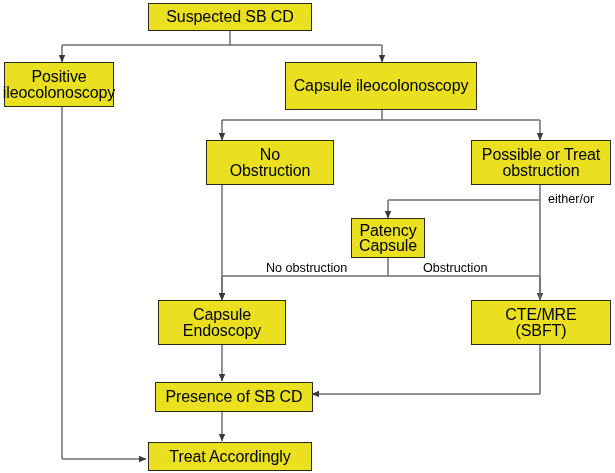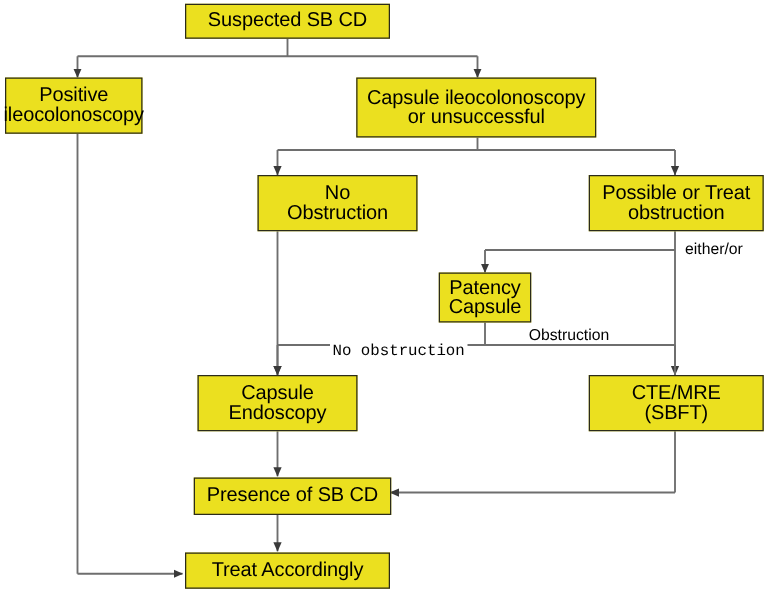--- a/index.html
+++ b/index.html
@@ -103,21 +103,20 @@
   <div class="node" style="left:4px; top:62px; width:110px; height:45px;">
     <span class="txt">
       <span>Positive</span><br>
       <span>ileocolonoscopy</span>
     </span>
   </div>
 
   <div class="node" style="left:285px; top:62px; width:192px; height:48px;">
     <span class="txt">
       <span>Capsule ileocolonoscopy</span><br>
-      <span>or unsuccessful</span>
     </span>
   </div>
 
   <div class="node" style="left:158px; top:140px; width:128px; height:45px;margin-left:48px;">
     <span class="txt">
       <span>No</span><br>
       <span>Obstruction</span>
     </span>
   </div>
 
@@ -152,17 +151,17 @@
   <div class="node" style="left:155px; top:382px; width:158px; height:30px;">
     <span class="txt">Presence of SB CD</span>
   </div>
 
   <div class="node" style="left:148px; top:442px; width:164px; height:29px;">
     <span class="txt">Treat Accordingly</span>
   </div>
 
   <div class="edge-label" style="left:546px; top:192px;">either/or</div>
 
-  <div class="edge-label" style="left:264px; top:274px;font-family:Liberation Mono, monospace;">No obstruction</div>
+  <div class="edge-label" style="left:264px; top:261px;">No obstruction</div>
 
   <div class="edge-label" style="left:421px; top:261px;">Obstruction</div>
 
 </div>
 
 </body></html>

